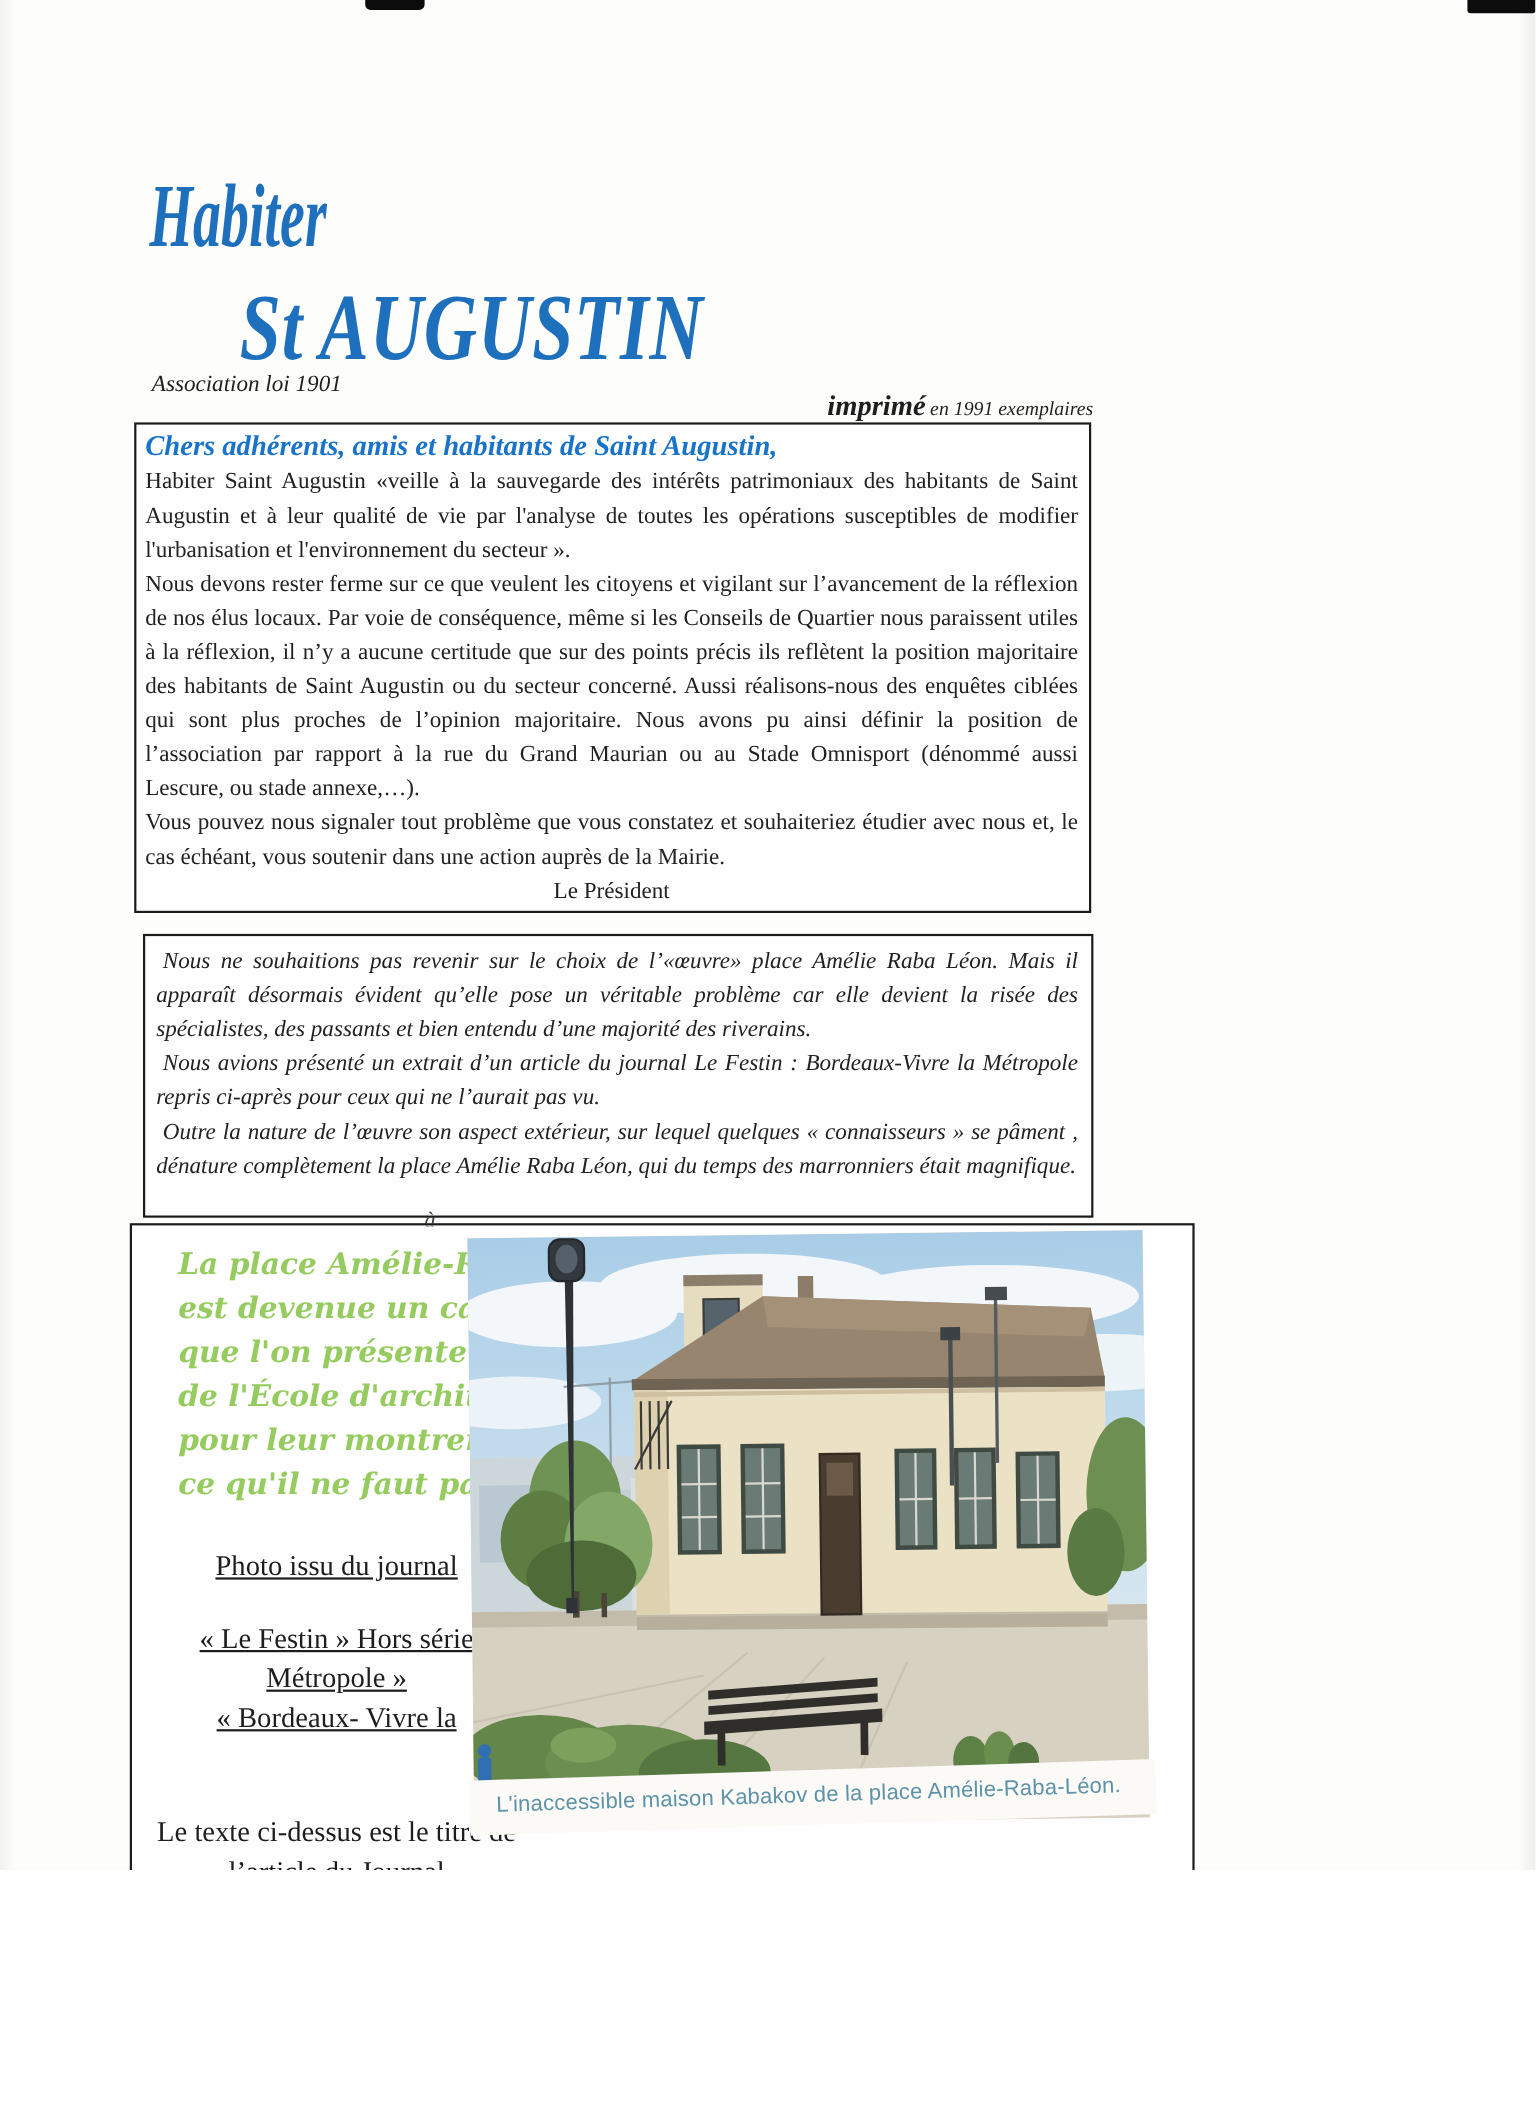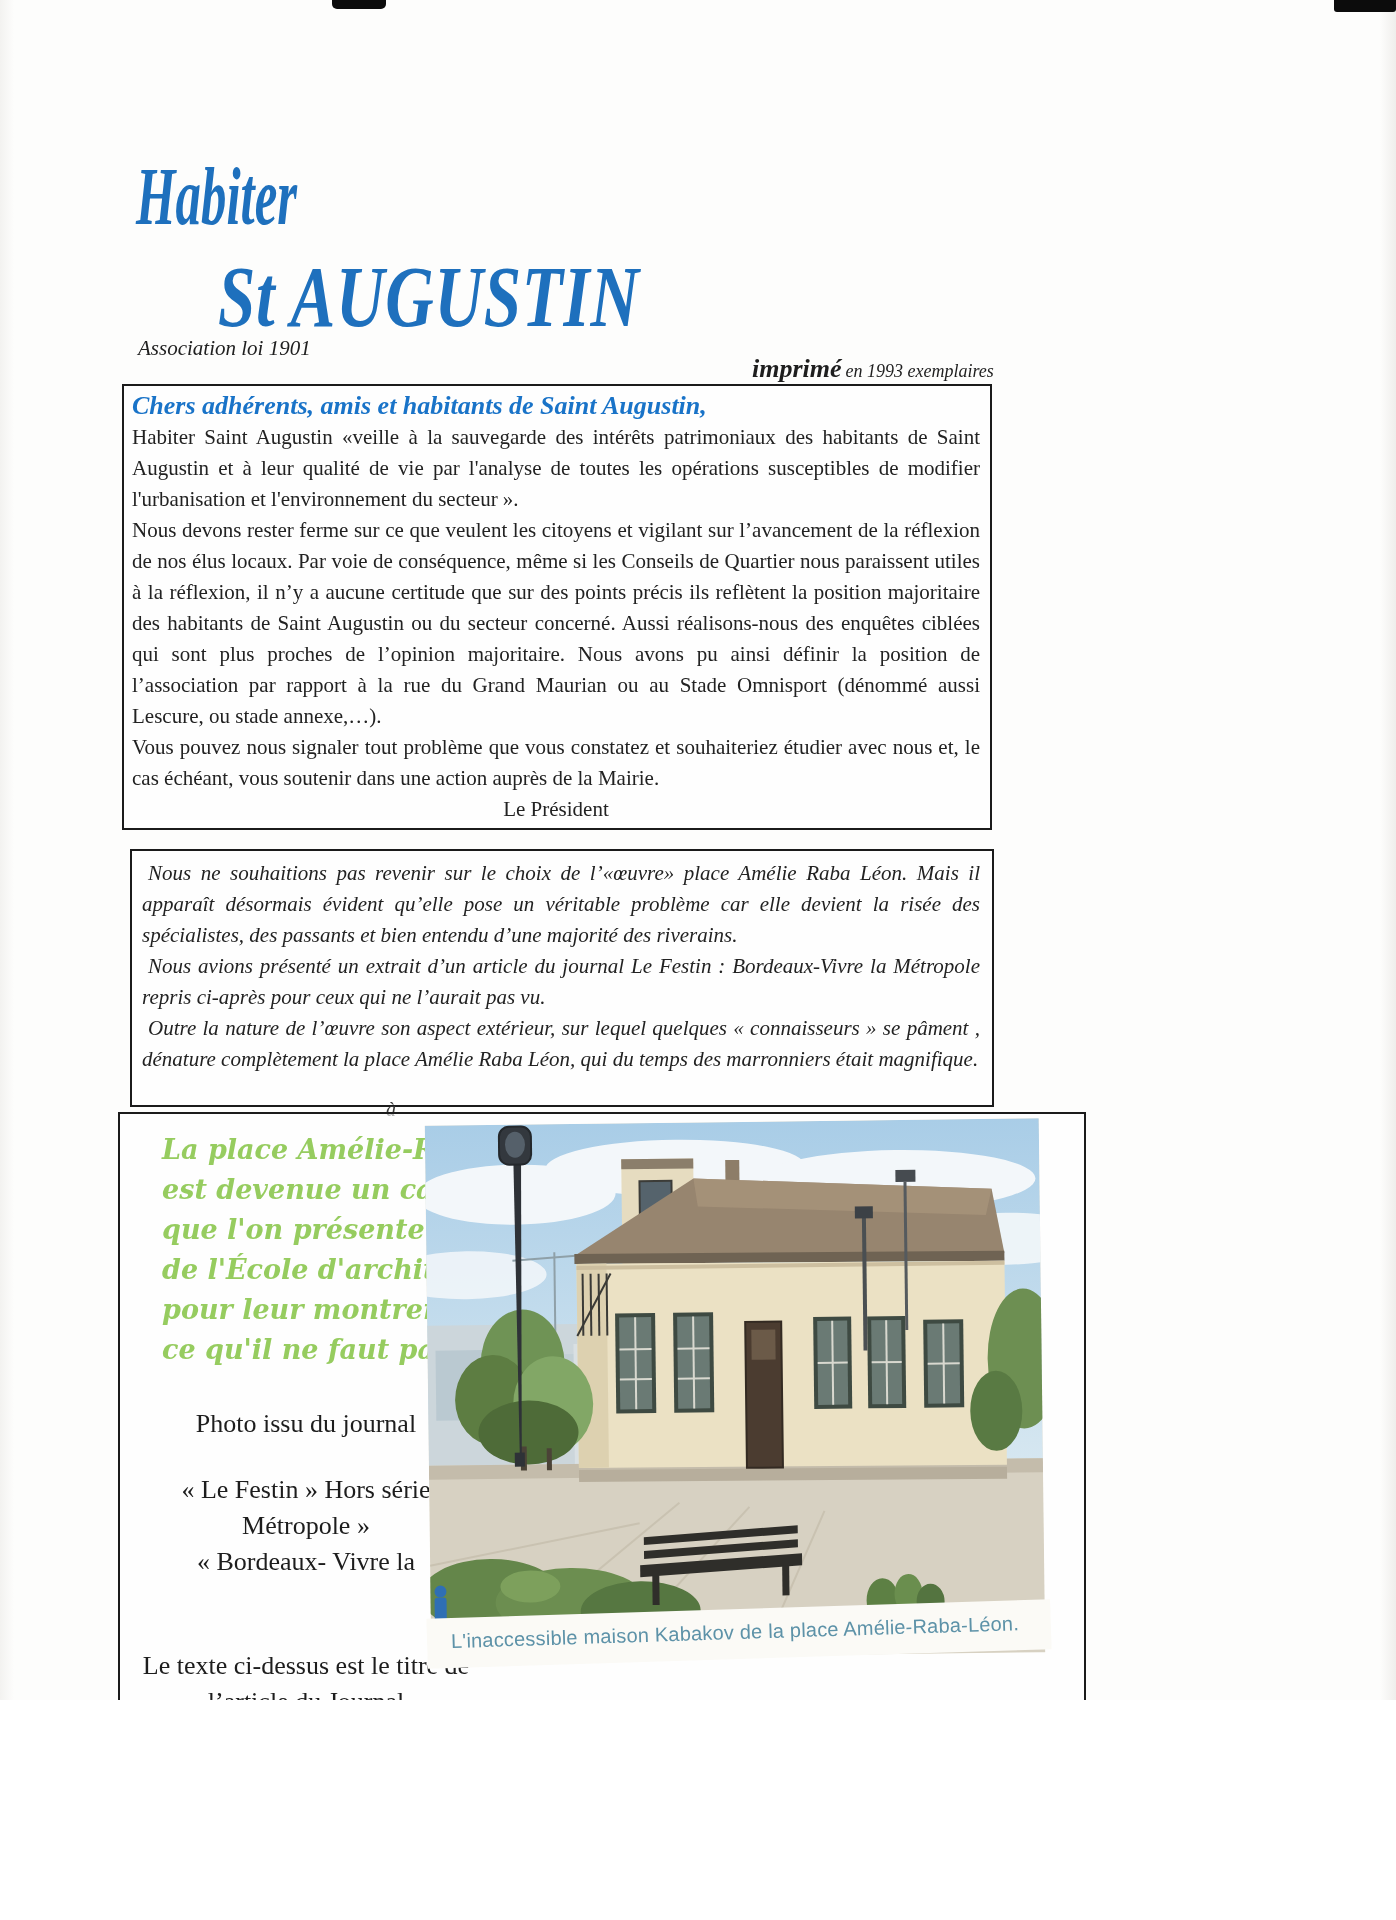--- a/index.html
+++ b/index.html
@@ -60,21 +60,21 @@
   
   .green-note {
     position:absolute; left:42px; top:16px;
     font-family:"DejaVu Serif", serif; font-style:italic; font-weight:600;
     font-size:27px; line-height:40px;
     color:var(--green_note,#96cc5f);
   }
 
   .photo-source { position:absolute; left:5px; top:292px; width:362px; text-align:center; font-size:26px; color:#1d1d1d; }
   .photo-source .src-line1 { margin-bottom:30px; }
-  .photo-source div { line-height:36px; }
+  .photo-source div { line-height:36px;text-decoration:underline; }
 
   .footnote { position:absolute; left:5px; top:534px; width:362px; text-align:center; font-size:26px; line-height:36px; color:#1d1d1d; }
 
   
   .photo {
     position:absolute; left:308px; top:8px; width:614px; height:534px;
     transform:rotate(-0.7deg); transform-origin:center;
     background:#e9e5da;
   }
   .photo svg { display:block; width:614px; height:534px; }
@@ -93,21 +93,21 @@
 
   <div class="artifact art-top-a"></div>
   <div class="artifact art-top-b"></div>
 
   <div class="title1">Habiter</div>
   <div class="title2">St AUGUSTIN</div>
   <div class="assoc">Association loi 1901</div>
 
   <div class="printrun">
     <span class="p-word">imprimé</span>
-    <span class="p-detail">en 1993 exemplaires</span>
+    <span class="p-detail">en 1991 exemplaires</span>
   </div>
 
   <section class="box box1">
     <div class="box1-heading">Chers adhérents, amis et habitants de Saint Augustin,</div>
     <p>Habiter Saint Augustin «veille à la sauvegarde des intérêts patrimoniaux des habitants de Saint Augustin et à leur qualité de vie par l'analyse de toutes les opérations susceptibles de modifier l'urbanisation et l'environnement du secteur ».</p>
     <p>Nous devons rester ferme sur ce que veulent les citoyens et vigilant sur l’avancement de la réflexion de nos élus locaux. Par voie de conséquence, même si les Conseils de Quartier nous paraissent utiles à la réflexion, il n’y a aucune certitude que sur des points précis ils reflètent la position majoritaire des habitants de Saint Augustin ou du secteur concerné. Aussi réalisons-nous des enquêtes ciblées qui sont plus proches de l’opinion majoritaire. Nous avons pu ainsi définir la position de l’association par rapport à la rue du Grand Maurian ou au Stade Omnisport (dénommé aussi Lescure, ou stade annexe,…).</p>
     <p>Vous pouvez nous signaler tout problème que vous constatez et souhaiteriez étudier avec nous et, le cas échéant, vous soutenir dans une action auprès de la Mairie.</p>
     <p class="signature">Le Président</p>
   </section>
 

